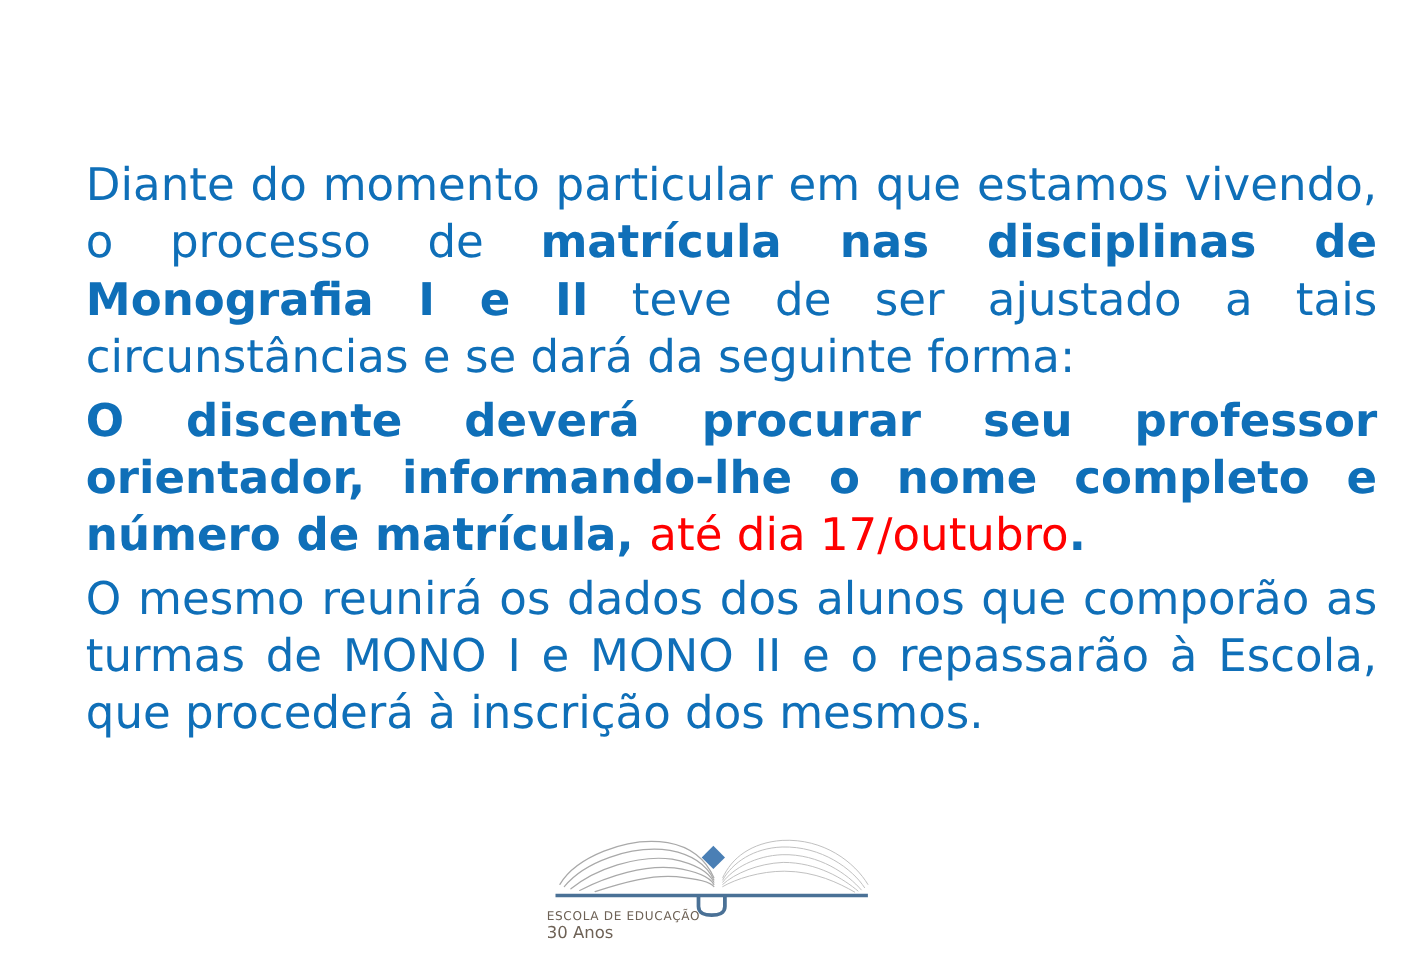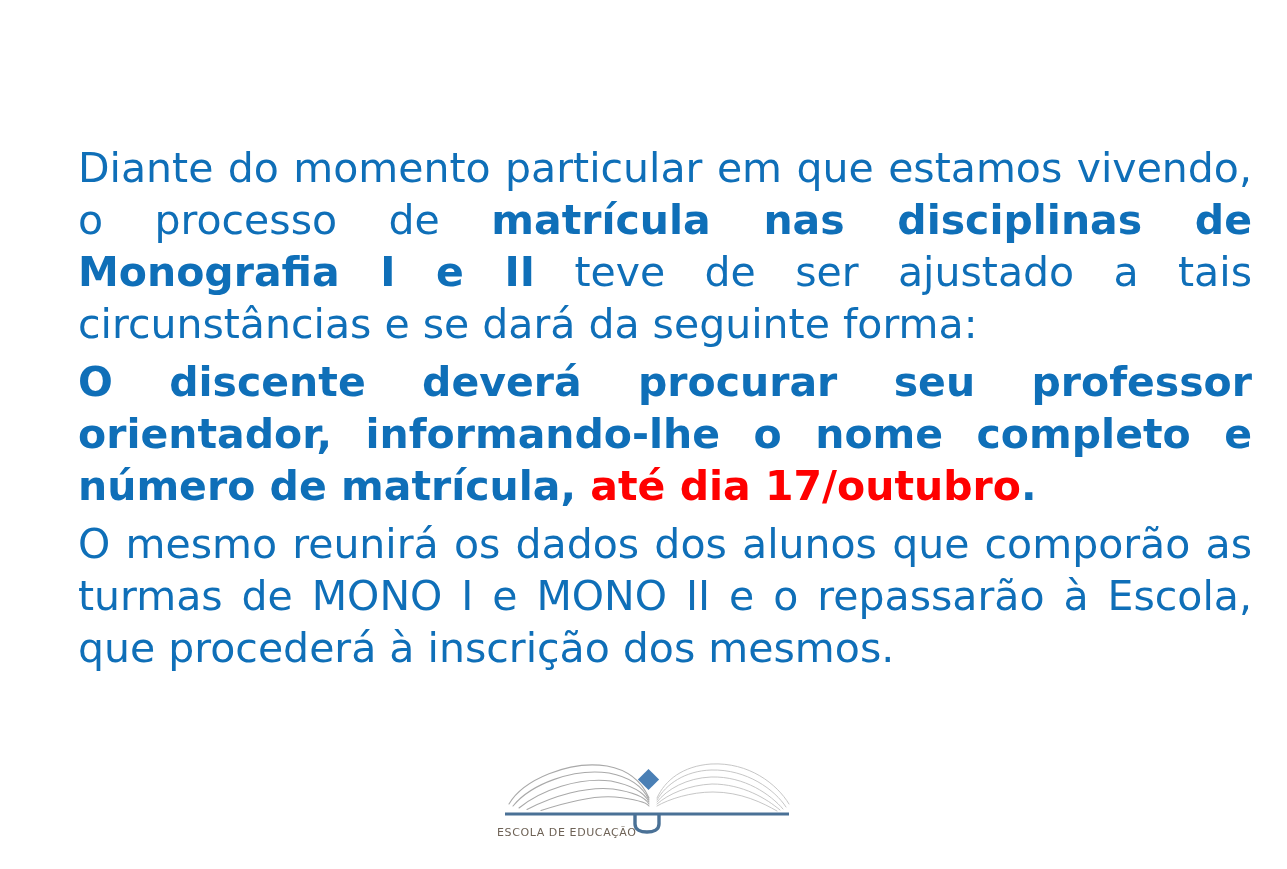--- a/index.html
+++ b/index.html
@@ -56,21 +56,21 @@
     margin: 0 0 6px 4px;
     -webkit-hyphens: none;
     hyphens: none;
   }
   .para:last-child { margin-bottom: 0; }
 
   
   .para { text-align-last: left; }
 
   .b   { font-weight: 700; }
-  .red { color: #FF0000; font-weight: 700; }
+  .red { color: #FF0000; font-weight: 400; }
   .blue-dot { color: #0F6FB8; font-weight: 700; }
 
   
   #para-2 { font-weight: 700; }
 
   
   #logo {
     position: absolute;
     left: 497px;
     top: 752px;
@@ -136,16 +136,17 @@
       </g>
 
       <line x1="8" y1="62" x2="292" y2="62" stroke="#4A7196" stroke-width="3.2"></line>
 
       <path d="M138 61 L138 72 C138 78, 144 80, 150 80 C156 80, 162 78, 162 72 L162 61" fill="none" stroke="#4A7196" stroke-width="3.4" stroke-linejoin="round"></path>
 
       <rect x="144" y="20" width="15" height="15" transform="rotate(45 151.5 27.5)" fill="#4A7FB5"></rect>
     </svg>
     <div id="logo-text">
       <span id="logo-line1">ESCOLA DE EDUCAÇÃO</span>
+      <span id="logo-line2">30 Anos</span>
     </div>
   </div>
 
 </div>
 
 </body></html>

